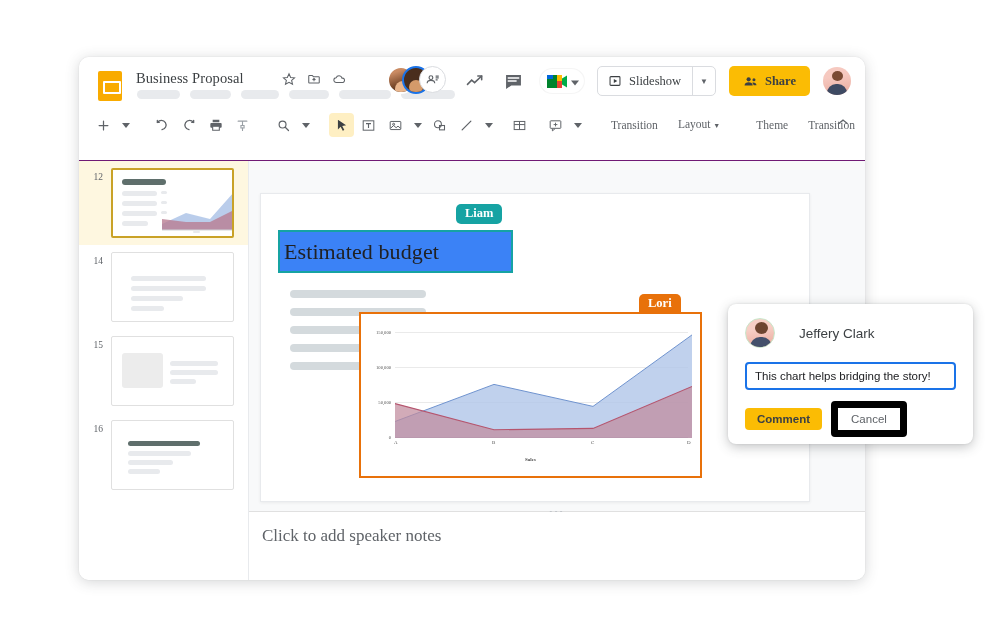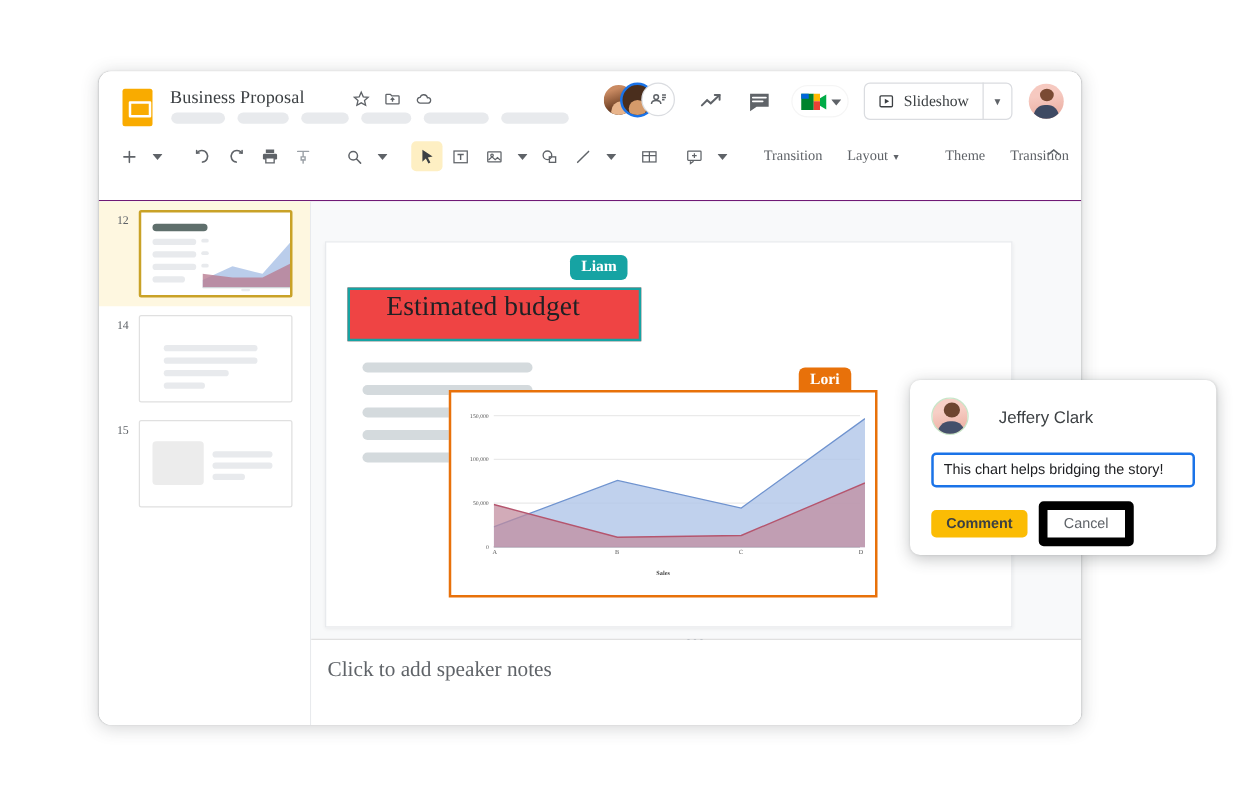--- a/index.html
+++ b/index.html
@@ -128,22 +128,22 @@
   
   .canvas-area{ flex:1; background:#f8f9fa; position:relative; }
   .slide{
     position:absolute; left:11px; top:32px; width:550px; height:309px;
     background:#fff; border:1px solid #e8eaed;
     box-shadow:0 1px 3px rgba(0,0,0,.06);
   }
   
   .title-box{
     position:absolute; left:17px; top:36px; width:235px; height:43px;
-    border:2px solid #16A3A3; background:#ef4444;
-    display:flex; align-items:flex-start; padding-left:29px;
+    border:2px solid #16A3A3; background:#3b82f6;
+    display:flex; align-items:center; padding-left:4px;
   }
   .title-text{ font-size:22px; color:#202124; letter-spacing:.1px; }
   .tag{
     position:absolute; font-size:12.5px; color:#fff; font-weight:bold;
     padding:2px 9px 3px; border-radius:4px 4px 0 0;
   }
   .tag-liam{ background:#16A3A3; left:195px; top:10px; border-radius:5px;}
   .tag-lori{ background:#E8710A; left:378px; top:100px; border-radius:5px 5px 0 0;}
 
   .ph-bars{ position:absolute; left:29px; top:96px; }
@@ -284,20 +284,29 @@
           <svg width="14" height="14" viewBox="0 0 24 24" fill="none" stroke="#3c4043" stroke-width="1.8">
             <rect x="3.5" y="4.5" width="17" height="15" rx="1.5"></rect>
               <polygon points="10,8.5 16,12 10,15.5" fill="#3c4043" stroke="none"></polygon>
           </svg>
           <span>Slideshow</span>
         </span>
         <span class="sep"></span>
         <span class="caret">▼</span>
       </div>
 
+      <div class="share-btn">
+        <svg width="15" height="15" viewBox="0 0 24 24" fill="#3c4043">
+          <circle cx="9" cy="8.5" r="3.3"></circle>
+            <path d="M2.5 18.5c0-3.3 2.9-5.2 6.5-5.2s6.5 1.9 6.5 5.2z"></path>
+          <circle cx="17.5" cy="9" r="2.4"></circle>
+            <path d="M15 13.8c3.5-.6 6.5.9 6.5 4.1h-4.3"></path>
+        </svg>
+        <span>Share</span>
+      </div>
 
       <div class="me-avatar"></div>
     </div>
   </div>
 
   <div class="toolbar">
     <div class="tgrp">
       <div class="tbtn">
         <svg width="15" height="15" viewBox="0 0 24 24" stroke="#5f6368" stroke-width="2" stroke-linecap="round">
             <path d="M12 5v14M5 12h14"></path>
@@ -469,20 +478,29 @@
       <div class="thumb-row">
         <div class="thumb-num">15</div>
         <div class="thumb">
           <span class="tbox" style="left:10px;top:16px;width:41px;height:35px;"></span>
           <span class="bar" style="left:58px;top:24px;width:48px;height:5px;"></span>
           <span class="bar" style="left:58px;top:33px;width:48px;height:5px;"></span>
           <span class="bar" style="left:58px;top:42px;width:26px;height:5px;"></span>
         </div>
       </div>
 
+      <div class="thumb-row">
+        <div class="thumb-num">16</div>
+        <div class="thumb">
+          <span class="bar dark" style="left:16px;top:20px;width:72px;height:5px;"></span>
+          <span class="bar" style="left:16px;top:30px;width:63px;height:5px;"></span>
+          <span class="bar" style="left:16px;top:39px;width:45px;height:5px;"></span>
+          <span class="bar" style="left:16px;top:48px;width:32px;height:5px;"></span>
+        </div>
+      </div>
 
       <div class="film-footer">
         <div class="scroll-ind"></div>
         <div>
           <svg width="16" height="14" viewBox="0 0 20 16" fill="#3c4043">
             <rect x="0" y="0" width="5" height="7"></rect>
               <rect x="0" y="9" width="5" height="7"></rect>
             <rect x="7" y="0" width="13" height="7"></rect>
               <rect x="7" y="9" width="13" height="7"></rect>
           </svg>

